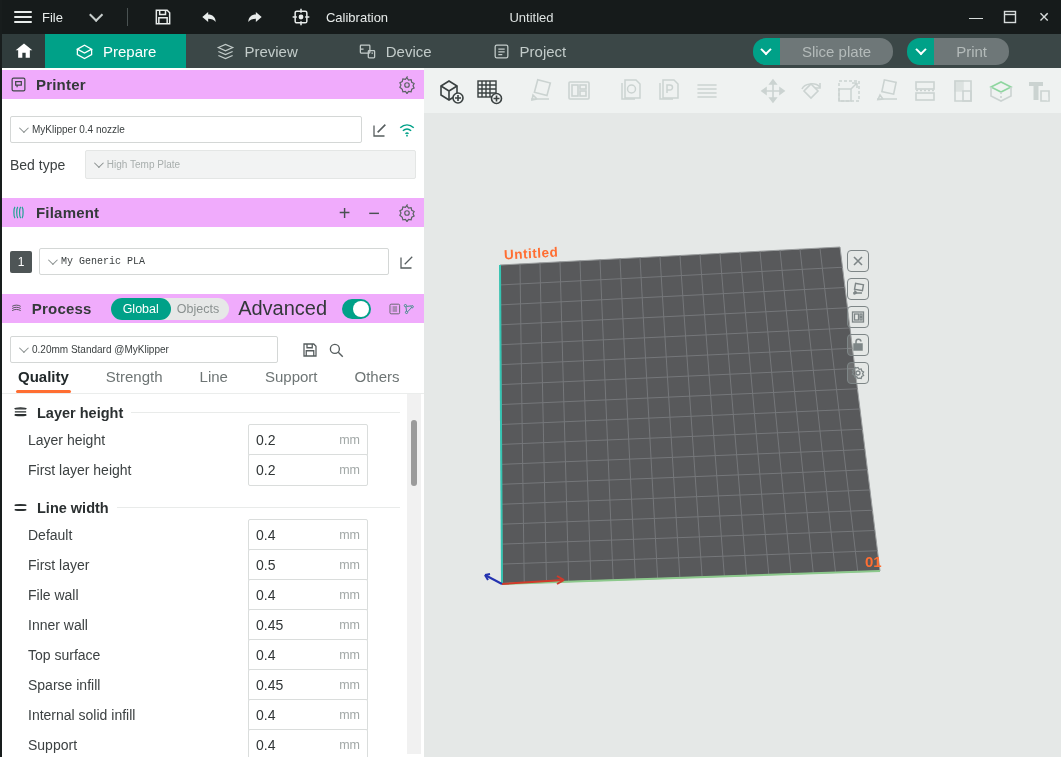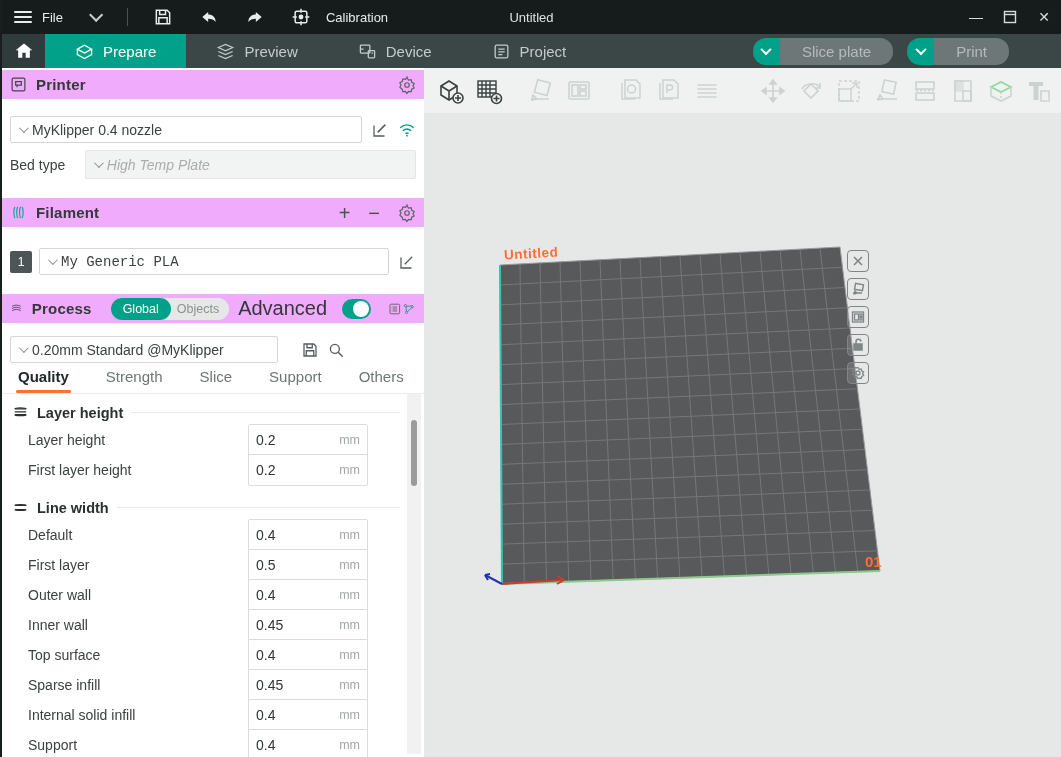--- a/index.html
+++ b/index.html
@@ -49,21 +49,21 @@
   .head-right { margin-left:auto; display:flex; align-items:center; gap:18px; }
   .ghost-ic { width:18px; height:18px; color:#5C6364; cursor:pointer; }
   .ghost-ic svg { width:100%; height:100%; }
   .plusminus { font-size:20px; color:#4A5152; line-height:1; cursor:pointer; font-weight:400; }
 
   .row { display:flex; align-items:center; padding:0 8px; }
   .select { height:27px; border:1px solid #D4D7D6; background:#fff; border-radius:2px;
     display:flex; align-items:center; padding:0 8px; gap:6px; cursor:pointer; }
   .select .sel-chev { width:7px; height:7px; border-right:1.5px solid #8B9190; border-bottom:1.5px solid #8B9190;
     transform:rotate(45deg) translateY(-2px); flex:none; }
-  .sel-text { font-size:14px; color:#3C4142; white-space:nowrap; overflow:hidden; }
+  .sel-text { font-size:10px; color:#3C4142; white-space:nowrap; overflow:hidden; }
   .select.disabled { background:#F2F3F3; border-color:#E4E6E5; }
   .select.disabled .sel-text { color:#A8AEAD; }
   .mini-ic { width:18px; height:18px; color:#565D5E; cursor:pointer; flex:none; }
   .mini-ic svg { width:100%; height:100%; }
   .label-13 { font-size:14px; color:#3C4142; }
 
   .slot-badge { width:22px; height:22px; background:#4E5556; color:#fff; font-size:12px;
     display:flex; align-items:center; justify-content:center; border-radius:2px; flex:none; cursor:pointer; }
 
   .pill-toggle { display:flex; align-items:center; height:22px; background:#E6E8E7; border-radius:11px; margin-left:10px; cursor:pointer; }
@@ -248,21 +248,21 @@
       </span>
       <span class="mini-ic" style="margin-left:9px;color:#00A188;">
         <svg viewBox="0 0 24 24" fill="none" stroke="currentColor" stroke-width="2">
             <path d="M3 9c5.5-5 12.5-5 18 0M6.5 13c3.5-3 7.5-3 11 0M10 17c1.3-1.2 2.7-1.2 4 0"></path>
             <circle cx="12" cy="19.5" r="1.2" fill="currentColor" stroke="none"></circle>
           </svg>
       </span>
     </div>
     <div class="row" style="margin-top:7px;">
       <span class="label-13" style="width:87px;">Bed type</span>
-      <div class="select disabled" style="width:382px;height:29px;font-style:italic;">
+      <div class="select disabled" style="width:382px;height:29px;">
         <span class="sel-chev"></span>
         <span class="sel-text">High Temp Plate</span>
       </div>
     </div>
 
     <div class="sec-head" style="margin-top:19px;">
       <svg viewBox="0 0 24 24" fill="none" stroke="#1FA394" stroke-width="1.7">
           <path d="M7 4c-2 2.5-2 13.5 0 16M11 4c-2 2.5-2 13.5 0 16M15 4c-2 2.5-2 13.5 0 16M17 4c2 2.5 2 13.5 0 16"></path>
         </svg>
       <span class="sec-title">Filament</span>
@@ -332,21 +332,21 @@
         <svg viewBox="0 0 24 24" fill="none" stroke="currentColor" stroke-width="1.8">
             <circle cx="10.5" cy="10.5" r="6"></circle>
             <path d="M15 15l6 6"></path>
           </svg>
       </span>
     </div>
 
     <div class="proc-tabs">
       <span class="ptab active">Quality</span>
       <span class="ptab">Strength</span>
-      <span class="ptab">Slice</span>
+      <span class="ptab">Line</span>
       <span class="ptab">Support</span>
       <span class="ptab" style="margin-right:0;">Others</span>
     </div>
 
     <div class="params">
       <div class="grp-head">
         <svg viewBox="0 0 24 24" fill="none" stroke="#2B3031" stroke-width="1.7">
             <path d="M4 7h16M4 11h16M4 15h16"></path>
             <path d="M4 7c0-2 16-2 16 0M4 15c0 2 16 2 16 0"></path>
           </svg>
@@ -383,21 +383,21 @@
         </div>
       </div>
       <div class="prow">
         <span class="plabel">First layer</span>
         <div class="pinput">
           <span class="pval">0.5</span>
           <span class="punit">mm</span>
         </div>
       </div>
       <div class="prow">
-        <span class="plabel">Outer wall</span>
+        <span class="plabel">File wall</span>
         <div class="pinput">
           <span class="pval">0.4</span>
           <span class="punit">mm</span>
         </div>
       </div>
       <div class="prow">
         <span class="plabel">Inner wall</span>
         <div class="pinput">
           <span class="pval">0.45</span>
           <span class="punit">mm</span>

